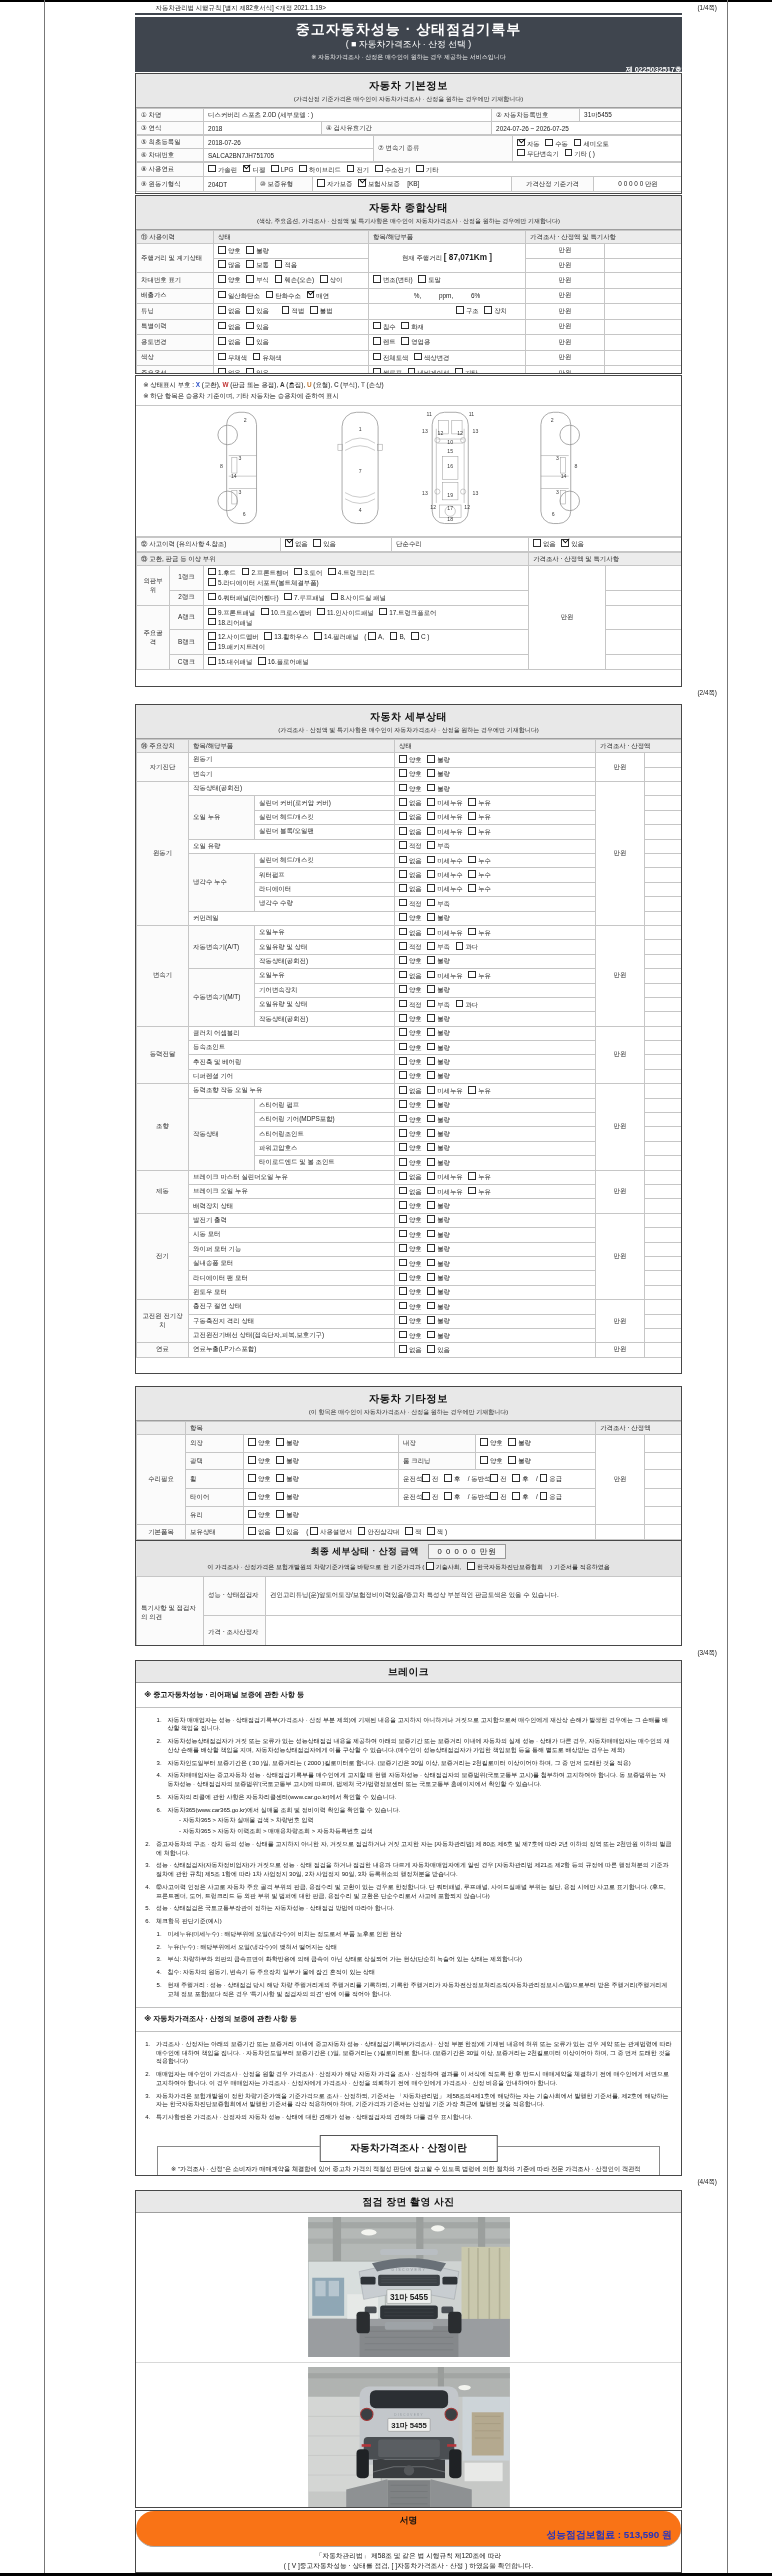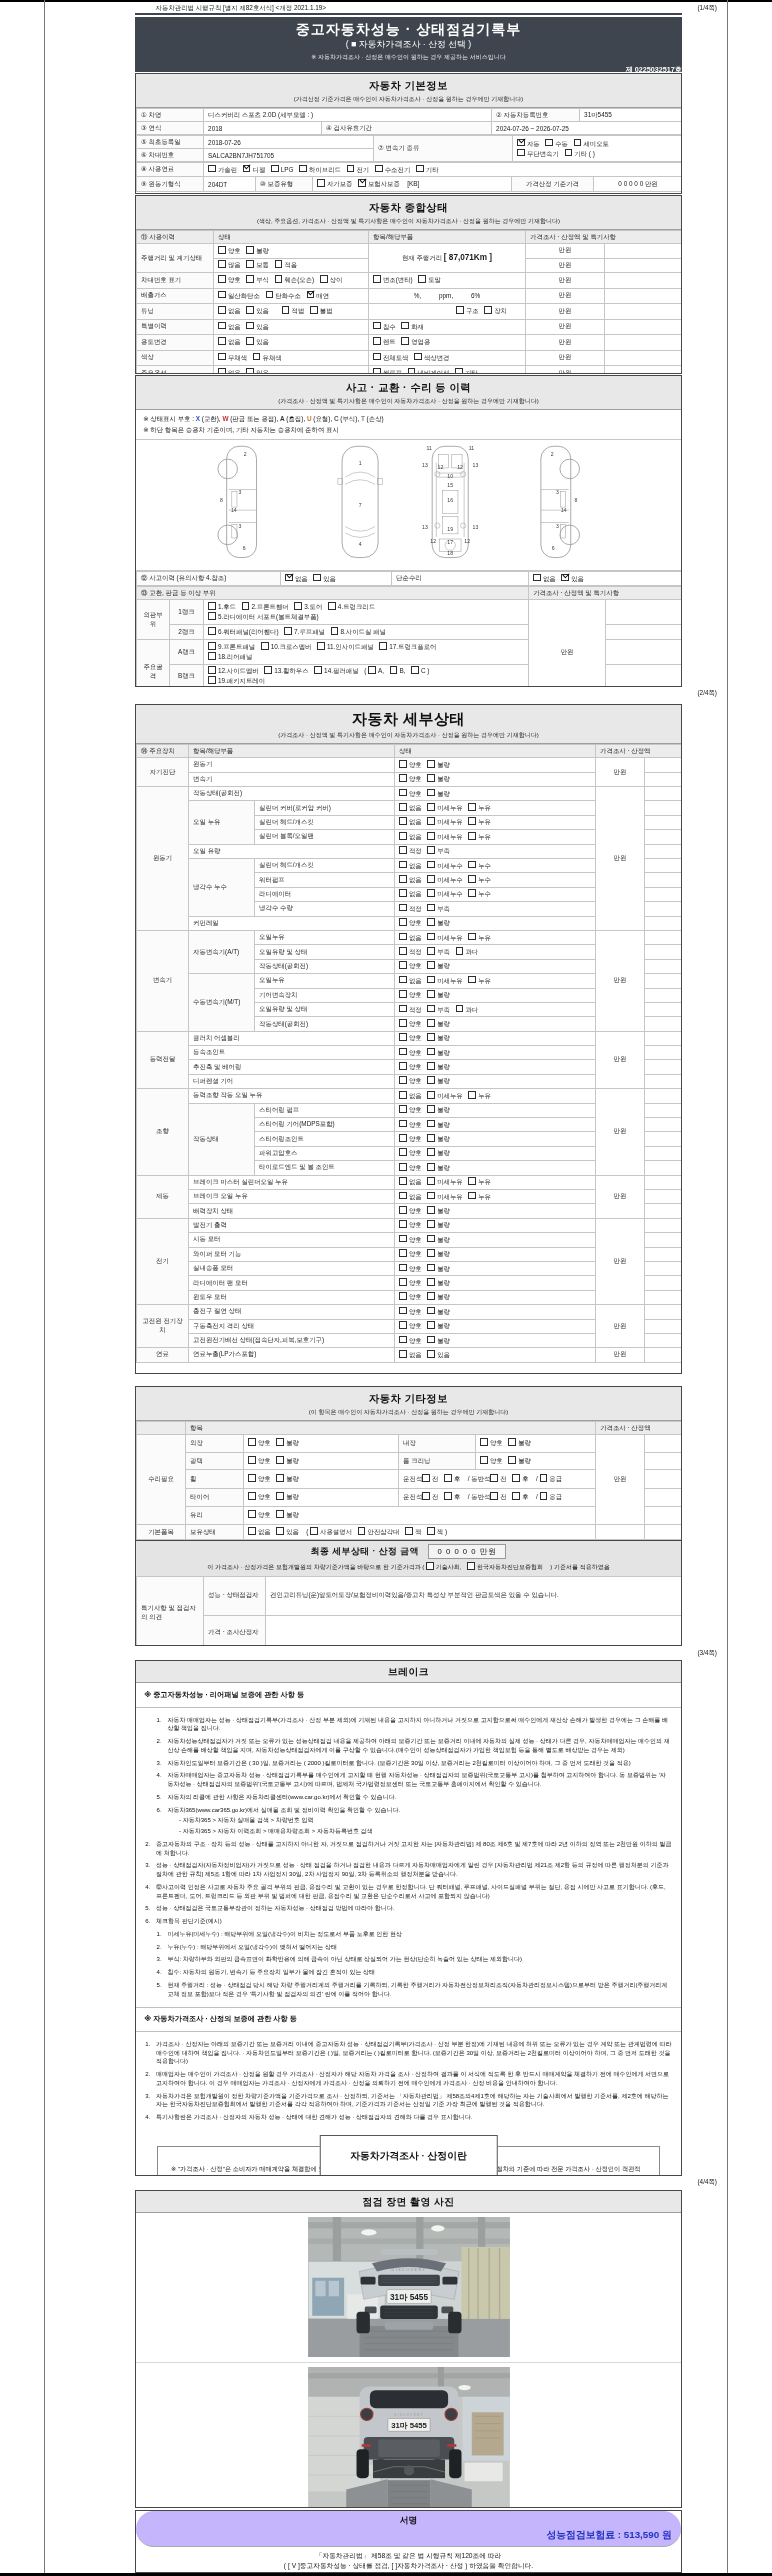--- a/index.html
+++ b/index.html
@@ -49,27 +49,27 @@
   .final-val{display:inline-block;background:#f4f4f4;border:0.5px solid #999;padding:1.5px 8.2px;margin-left:7.2px;font-size:7.7px;letter-spacing:1px;}
   .final-note{font-size:6px;margin-top:2.6px;}
   .nhead{border-bottom:0.5px solid #c0c0c0;padding:6.7px 8.2px;font-size:7.2px;font-weight:bold;}
   .nlist{padding:8.2px 9.3px 4.1px;}
   .note{display:flex;gap:2.6px;margin:0 0 4.1px 0;font-size:6px;line-height:1.45;}
   .note .n{flex:0 0 8.2px;}
   .note.l1{margin-left:11.3px;}
   .note.l2{margin-left:23px;margin-top:-2.1px;}
   .pib{border:0.5px solid #8a8a8a;margin:15.5px 20.6px 7.2px;position:relative;padding:17.5px 13.4px 7.2px;}
   .pib-title{position:absolute;top:-11.3px;left:50%;transform:translateX(-50%);background:#fff;border:0.8px solid #555;
-             padding:14px 30px;font-size:9.8px;font-weight:bold;white-space:nowrap;}
+             padding:6px 30px;font-size:9.8px;font-weight:bold;white-space:nowrap;}
   .pib-body{font-size:6.2px;line-height:1.65;}
 
   .photo{width:201px;margin:4.1px auto 2.1px;}
   .psep{height:0.5px;background:#d8d8d8;margin:3.1px 0;}
 
-  .sign-head{background:#c4b5fd;padding:4.1px 9.3px 4.6px;border-bottom:0.5px solid #aaa;border-radius:18px;}
+  .sign-head{background:#f97316;padding:4.1px 9.3px 4.6px;border-bottom:0.5px solid #aaa;border-radius:18px;}
   .sign-title{text-align:center;font-size:8.8px;font-weight:bold;}
   .sign-fee{text-align:right;font-size:9.8px;font-weight:bold;color:#2433c0;margin-top:1.5px;}
   .sign-body{padding:3.6px 5.2px 3.1px;text-align:center;font-size:6.7px;line-height:1.55;}
 
   .dnum{font-size:10px;fill:#3a3a3a;}
   .car-line{fill:none;stroke:#8a8a8a;stroke-width:1.4;}
   .car-thin{fill:none;stroke:#9a9a9a;stroke-width:1;}
 </style>
 </head>
 <body>
@@ -250,24 +250,20 @@
       <td><span class="opt"><span class="cb"></span><span>썬루프</span></span><span class="opt"><span class="cb"></span><span>네비게이션</span></span><span class="opt"><span class="cb"></span><span>기타</span></span></td>
       <td class="c">만원</td>
       <td></td>
     </tr>
 
   </tbody>
     </table>
 </div>
 
 <div class="sec box" style="top:375px;height:312px;overflow:hidden">
-  <div class="sec-head">
-    <div class="sec-title" style="font-size:10.3px">사고 · 교환 · 수리 등 이력</div>
-    <div class="sec-sub">(가격조사 · 산정액 및 특기사항은 매수인이 자동차가격조사 · 산정을 원하는 경우에만 기재합니다)</div>
-  </div>
   <div class="legend">
     <div><span>※ 상태표시 부호 : </span><span id="legend-codes"><span style="color: rgb(43, 80, 200); font-weight: bold;">X</span><span> (교환), </span><span style="color: rgb(192, 48, 48); font-weight: bold;">W</span><span> (판금 또는 용접), </span><span style="color: rgb(51, 51, 51); font-weight: bold;">A</span><span> (흠집), </span><span style="color: rgb(192, 120, 48); font-weight: bold;">U</span><span> (요철), </span><span style="color: rgb(85, 85, 85); font-weight: bold;">C</span><span> (부식), </span><span style="color: rgb(128, 128, 128); font-weight: bold;">T</span><span> (손상) </span></span></div>
     <div>※ 하단 항목은 승용차 기준이며, 기타 자동차는 승용차에 준하여 표시</div>
   </div>
   <div class="diag">
     <svg width="545" height="130" viewBox="0 0 1058 252">
 
       <g id="dg-side_left" transform="translate(150,8)">
         <rect class="car-line" x="26" y="4" rx="24" width="58" height="216"></rect>
         <circle class="car-line" cx="28" cy="48" r="19"></circle>
@@ -410,21 +406,21 @@
       <td></td>
     </tr>
   </tbody>
     </table>
 </div>
 
 <div class="pagemark" style="top:689px">(2/4쪽)</div>
 
 <div class="sec box" style="top:704px;height:670px;overflow:hidden">
   <div class="sec-head">
-    <div class="sec-title" style="font-size:15px">자동차 세부상태</div>
+    <div class="sec-title" style="font-size:10px">자동차 세부상태</div>
     <div class="sec-sub">(가격조사 · 산정액 및 특기사항은 매수인이 자동차가격조사 · 산정을 원하는 경우에만 기재합니다)</div>
   </div>
   <table>
     <colgroup>
         <col style="width:52px">
         <col style="width:66px">
         <col style="width:140px">
         <col style="width:201px">
         <col style="width:49px">
         <col style="width:38px">

